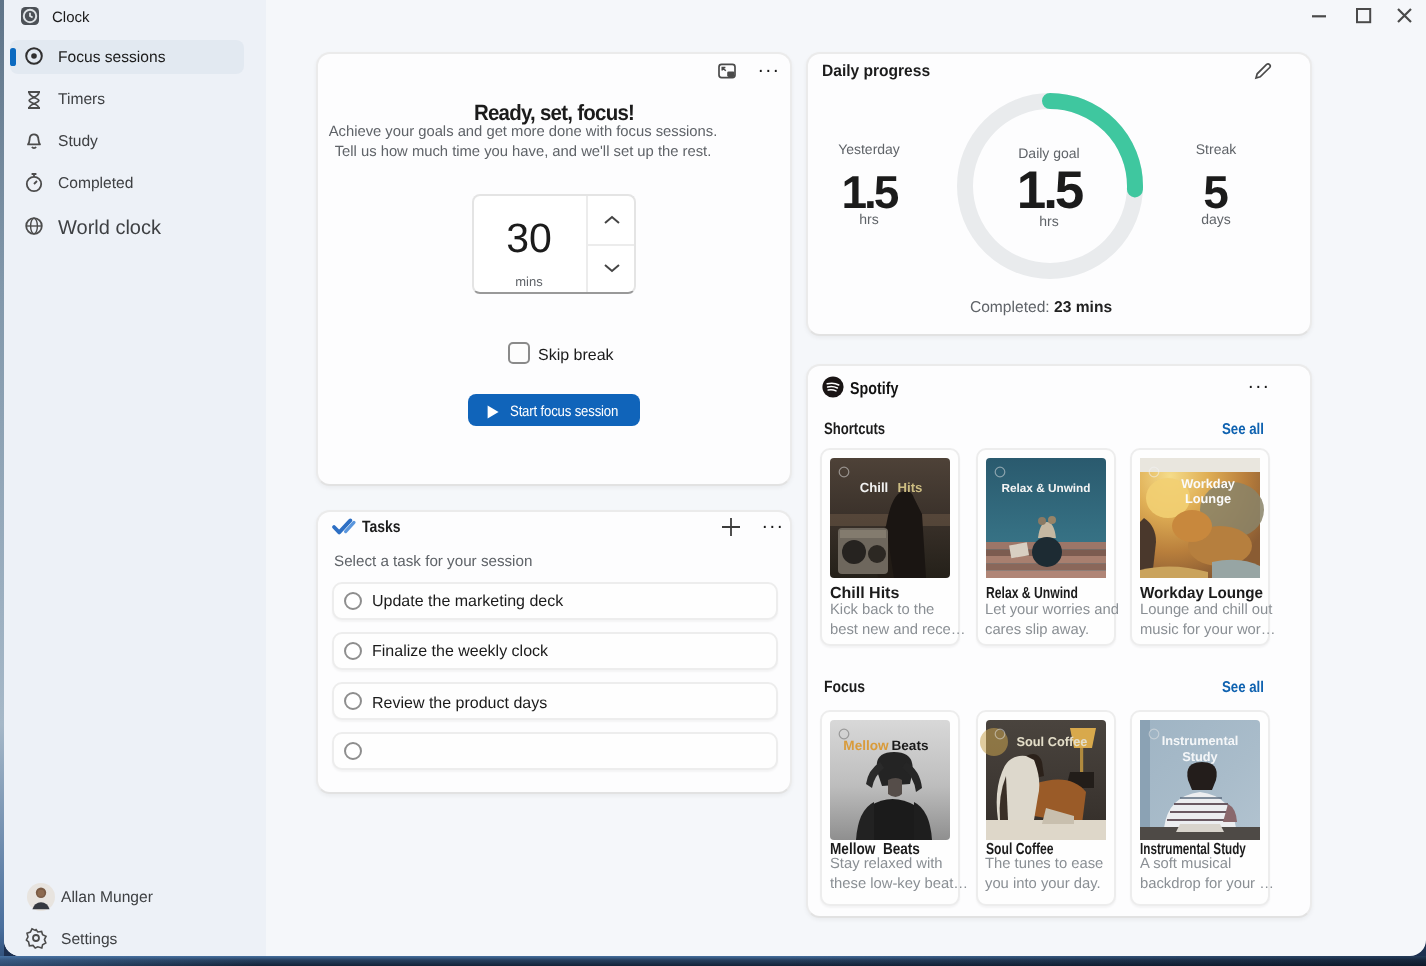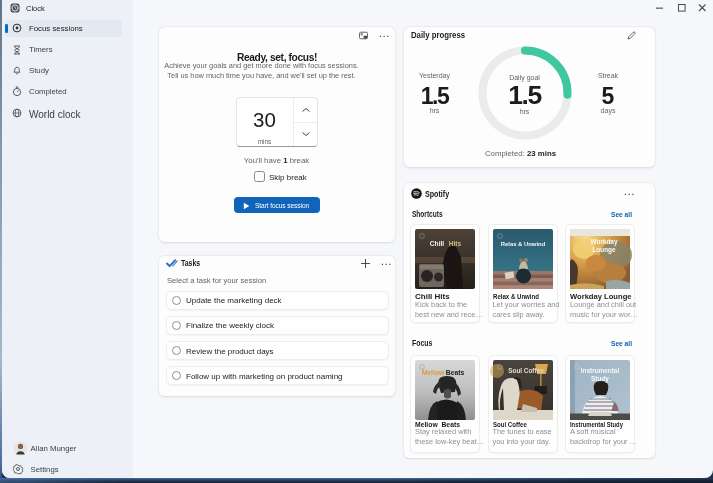--- a/index.html
+++ b/index.html
@@ -97,21 +97,20 @@
 <div class="abs" style="left:291px;top:121.5px;width:24px;height:1px;background:#ececec"></div>
 <div class="t dk ctr" style="left:234px;top:108px;width:57px;font-size:20.5px">30</div>
 <div class="t g ctr" style="left:234px;top:137.5px;width:57px;font-size:6.5px">mins</div>
 <svg width="10" height="6" style="left:298.5px;top:106.5px" viewBox="0 0 10 6">
  <path d="M1.5 4.5 L5 1.5 L8.5 4.5" fill="none" stroke="#444" stroke-width="1"></path>
 </svg>
 <svg width="10" height="6" style="left:298.5px;top:131px" viewBox="0 0 10 6">
  <path d="M1.5 1.5 L5 4.5 L8.5 1.5" fill="none" stroke="#444" stroke-width="1"></path>
 </svg>
 
-<div class="t g ctr" style="left:155.5px;top:155.5px;width:238px;font-size:7.8px">You'll have <span class="b" style="color:#2a2a2a">1</span> break</div>
 <div class="abs" style="left:251.5px;top:171px;width:11px;height:11px;border:1px solid #8a8a8a;border-radius:2.5px;background:#fdfdfd;box-sizing:border-box"></div>
 <div class="t dk" style="left:267px;top:172.5px;font-size:8px">Skip break</div>
 
 <div class="abs" style="left:232px;top:197px;width:86px;height:16px;background:#1064ba;border-radius:4px"></div>
 <svg width="7" height="8" style="left:241px;top:201.5px" viewBox="0 0 7 8">
  <path d="M0.8 0.7 L6.3 4 L0.8 7.3 Z" fill="#fff"></path>
 </svg>
 <div class="t" style="left:252.5px;top:201px;font-size:7.5px;letter-spacing:-0.1px;color:#fff;transform:scaleX(0.88);transform-origin:left">Start focus session</div>
 
 <div class="card" style="left:155.5px;top:254.5px;width:238.5px;height:142px"></div>
@@ -133,21 +132,20 @@
 <div class="mini" style="left:163.5px;top:315.8px;width:223px;height:19px"></div>
 <div class="abs" style="left:169.5px;top:320.8px;width:9px;height:9px;border:1px solid #8e8e8e;border-radius:50%;background:#fff;box-sizing:border-box"></div>
 <div class="t dk" style="left:184px;top:321.3px;font-size:8px">Finalize the weekly clock</div>
 
 <div class="mini" style="left:163.5px;top:341.1px;width:223px;height:19px"></div>
 <div class="abs" style="left:169.5px;top:346.1px;width:9px;height:9px;border:1px solid #8e8e8e;border-radius:50%;background:#fff;box-sizing:border-box"></div>
 <div class="t dk" style="left:184px;top:346.6px;font-size:8px">Review the product days</div>
 
 <div class="mini" style="left:163.5px;top:366.4px;width:223px;height:19px"></div>
 <div class="abs" style="left:169.5px;top:371.4px;width:9px;height:9px;border:1px solid #8e8e8e;border-radius:50%;background:#fff;box-sizing:border-box"></div>
-<div class="t dk" style="left:184px;top:371.9px;font-size:8px">Follow up with marketing on product naming</div>
 
 <div class="card" style="left:400.5px;top:25.5px;width:253.5px;height:142.5px"></div>
 <div class="t dk b" style="left:409px;top:31px;font-size:8.2px;transform:scaleX(0.95);transform-origin:left">Daily progress</div>
 <svg width="9" height="9" style="left:625px;top:30.5px" viewBox="0 0 9 9">
  <path d="M1 8 L1.6 5.9 L6.3 1.2 a1.1 1.1 0 0 1 1.55 1.55 L3.1 7.4 Z" fill="none" stroke="#4a4a4a" stroke-width="0.85"></path>
 </svg>
 
 <svg width="100" height="100" style="left:472.5px;top:42.5px" viewBox="0 0 100 100">
  <circle cx="50" cy="50" r="42.5" fill="none" stroke="#e9ebed" stroke-width="8"></circle>
  <circle cx="50" cy="50" r="42.5" fill="none" stroke="#3fc79f" stroke-width="8" stroke-linecap="round" stroke-dasharray="68.4 198.6" transform="rotate(-90 50 50)"></circle>

